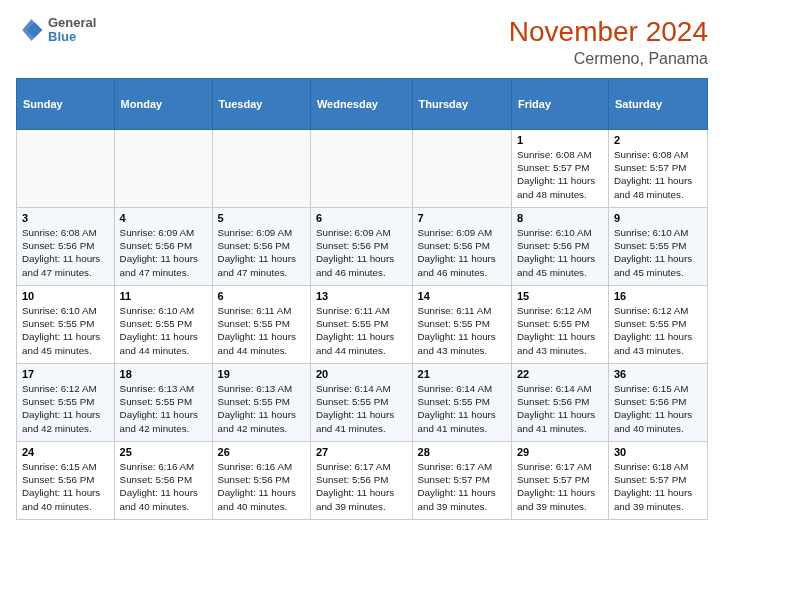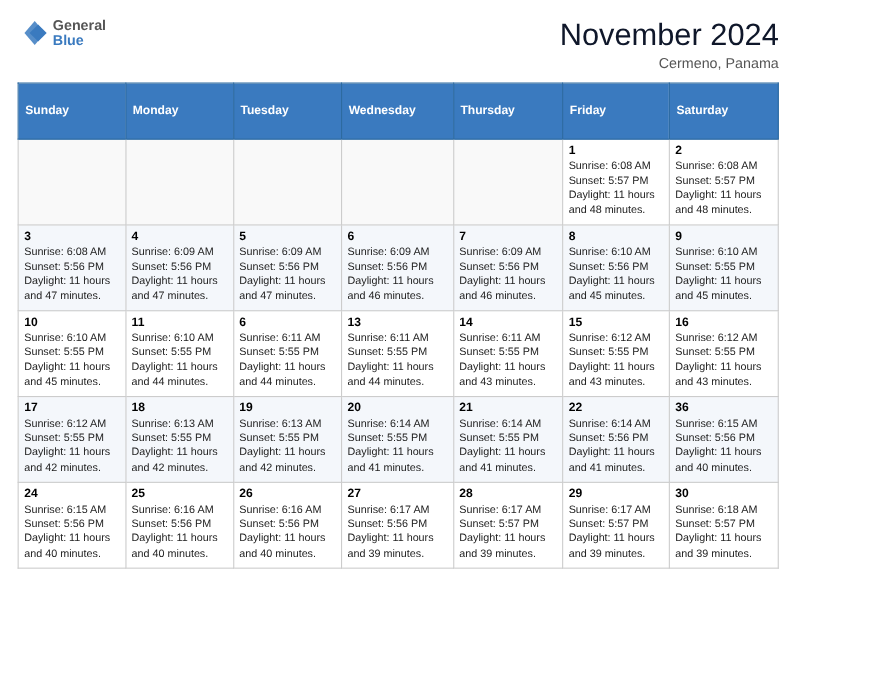--- a/index.html
+++ b/index.html
@@ -38,24 +38,24 @@
     .logo-icon {
       width: 28px;
       height: 28px;
     }
     .title-block {
       text-align: right;
     }
     .month-title {
       font-size: 28px;
       font-weight: normal;
-      color: #0f172a;
+      color: #c2410c;
     }
     .location {
-      font-size: 13px;
+      font-size: 16px;
       color: #555;
       margin-top: 2px;
     }
     .calendar {
       width: 100%;
       border-collapse: collapse;
       font-size: 10.5px;
     }
     .calendar th {
       background: #3a7abf;

